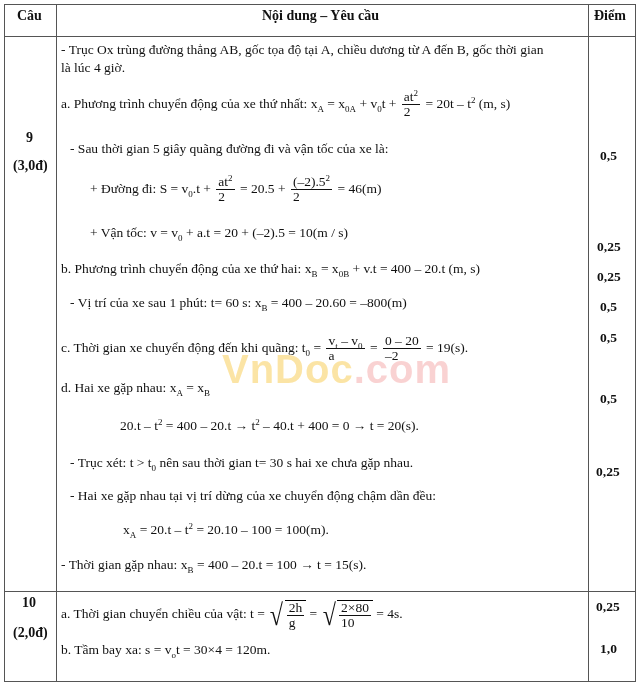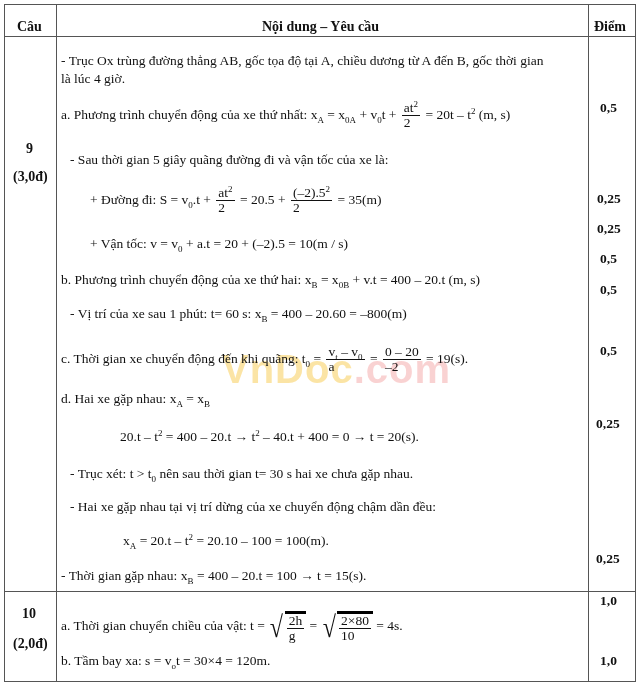--- a/index.html
+++ b/index.html
@@ -8,32 +8,32 @@
       font-family: "Liberation Serif", "DejaVu Serif", serif;
       color: #111;
       font-size: 13.5px;
     }
     .table {
       position: absolute; left: 4px; top: 4px; width: 632px; height: 678px;
       border: 1.5px solid #555; box-sizing: border-box;
     }
     .vline { position: absolute; top: 0; bottom: 0; width: 0; border-left: 1.5px solid #555; }
     .hline { position: absolute; left: 0; right: 0; height: 0; border-top: 1.5px solid #555; }
-    .abs { position: absolute; white-space: nowrap; margin-top: 11px; }
+    .abs { position: absolute; white-space: nowrap; }
     .hdr { font-weight: bold; font-size: 14px; }
     .bold { font-weight: bold; }
-    .score { font-weight: bold; font-size: 13.5px; position: absolute; }
+    .score { font-weight: bold; font-size: 13.5px; position: absolute; margin-top: 48px; }
     .m { font-family: "Liberation Serif", serif; font-style: normal; }
     sub, sup { font-size: 9px; line-height: 0; }
     .frac { display: inline-block; vertical-align: middle; text-align: left; margin: 0 2px; }
     .frac .num { display: block; border-bottom: 1px solid #111; padding: 0 2px; line-height: 14px; }
     .frac .den { display: block; padding: 0 2px; line-height: 14px; }
     .sqrt { display: inline-block; vertical-align: middle; }
     .sqrt .rad { font-size: 30px; vertical-align: middle; line-height: 30px; display: inline-block; transform: scaleX(0.8); }
-    .sqrt .under { display: inline-block; vertical-align: middle; border-top: 3px solid #000000; }
+    .sqrt .under { display: inline-block; vertical-align: middle; border-top: 1px solid #000000; }
     .watermark {
       position: absolute; left: 222px; top: 326px; font-family: "Liberation Sans", sans-serif;
       font-weight: bold; font-size: 40px; letter-spacing: 1px; opacity: 0.35; pointer-events: none; margin-top: 21px;
     }
     .wm-a { color: #f5b400; }
     .wm-b { color: #f08080; }
   </style>
 </head>
 <body>
 
@@ -59,21 +59,21 @@
 <div class="abs" style="left:61px; top:90px">
   <span>a. Phương trình chuyển động của xe thứ nhất:</span>
   <span class="m"><span>x</span><sub>A</sub><span> = x</span><sub>0A</sub><span> + v</span><sub>0</sub><span>t + </span><span class="frac"><span class="num"><span>at</span><sup>2</sup></span><span class="den">2</span></span><span> = 20t – t</span><sup>2</sup><span> (m, s)</span></span>
 </div>
 <div class="score" style="left:600px; top:100px">0,5</div>
 
 <div class="abs" style="left:70px; top:141px">- Sau thời gian 5 giây quãng đường đi và vận tốc của xe là:</div>
 
 <div class="abs" style="left:90px; top:175px">
   <span>+ Đường đi:</span>
-  <span class="m"><span>S = v</span><sub>0</sub><span>.t + </span><span class="frac"><span class="num"><span>at</span><sup>2</sup></span><span class="den">2</span></span><span> = 20.5 + </span><span class="frac"><span class="num"><span>(–2).5</span><sup>2</sup></span><span class="den">2</span></span><span> = 35(m)</span></span>
+  <span class="m"><span>S = v</span><sub>0</sub><span>.t + </span><span class="frac"><span class="num"><span>at</span><sup>2</sup></span><span class="den">2</span></span><span> = 20.5 + </span><span class="frac"><span class="num"><span>(–2).5</span><sup>2</sup></span><span class="den">2</span></span><span> = 46(m)</span></span>
 </div>
 <div class="score" style="left:597px; top:191px">0,25</div>
 
 <div class="abs" style="left:90px; top:225px">
   <span>+ Vận tốc:</span>
   <span class="m"><span>v = v</span><sub>0</sub><span> + a.t = 20 + (–2).5 = 10(m / s)</span></span>
 </div>
 <div class="score" style="left:597px; top:221px">0,25</div>
 
 <div class="abs" style="left:61px; top:261px">

